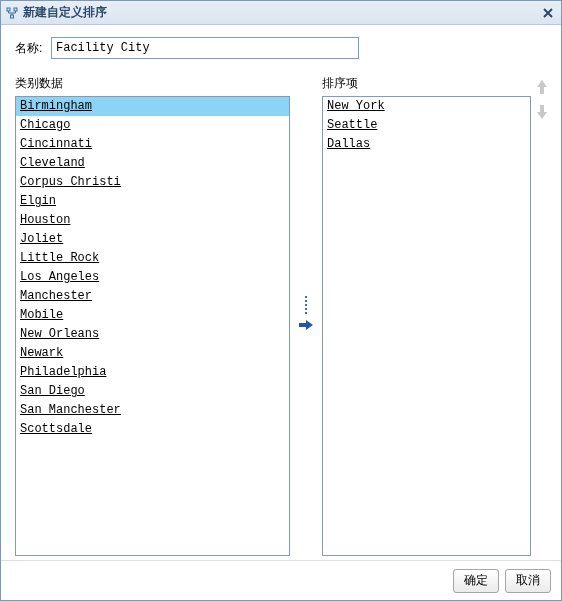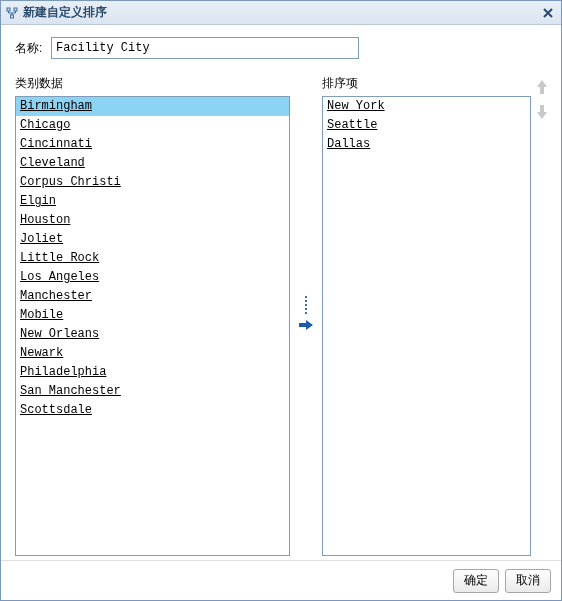--- a/index.html
+++ b/index.html
@@ -183,20 +183,21 @@
             <div class="item">Elgin</div>
             <div class="item">Houston</div>
             <div class="item">Joliet</div>
             <div class="item">Little Rock</div>
             <div class="item">Los Angeles</div>
             <div class="item">Manchester</div>
             <div class="item">Mobile</div>
             <div class="item">New Orleans</div>
             <div class="item">Newark</div>
             <div class="item">Philadelphia</div>
+            <div class="item">San Diego</div>
             <div class="item">San Manchester</div>
             <div class="item">Scottsdale</div>
           </div>
       </div>
 
       <div class="col-mid">
         <div class="move-handle">
           <span></span>
             <span></span>
             <span></span>

